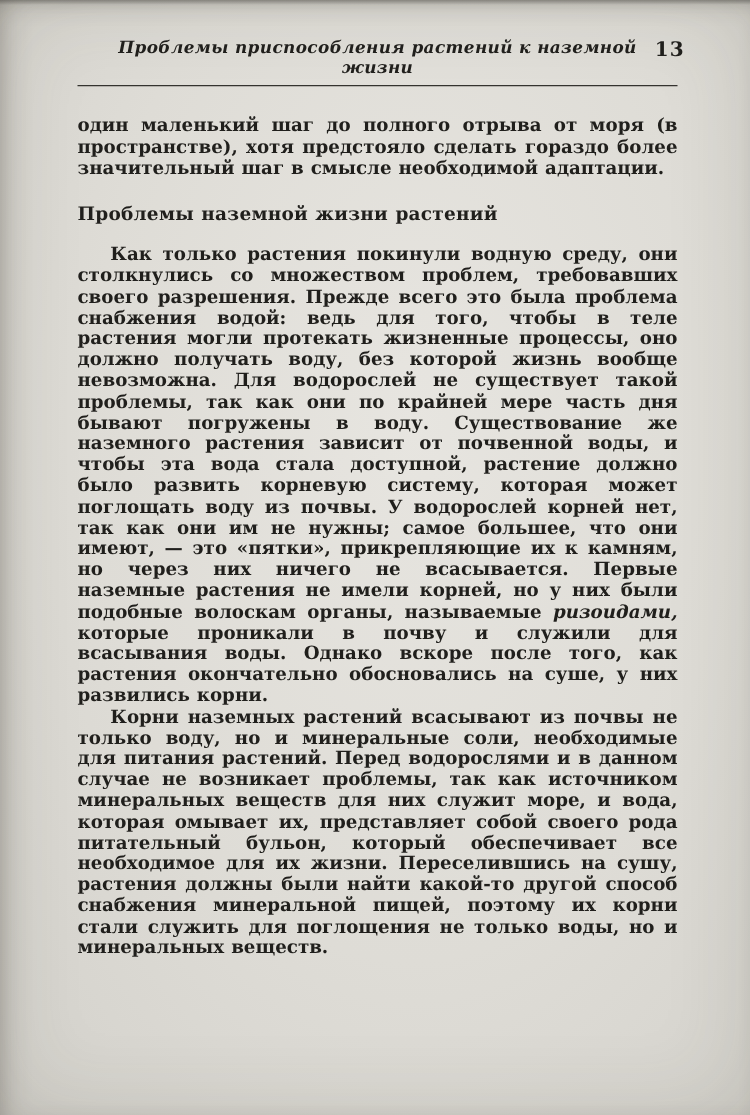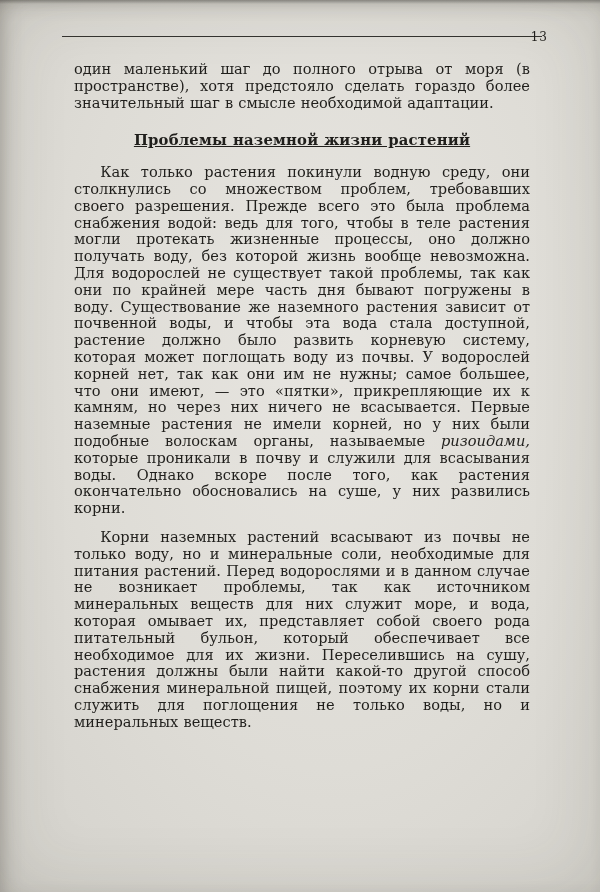--- a/index.html
+++ b/index.html
@@ -36,63 +36,63 @@
     font-weight: bold;
     font-size: 13.5px;
     letter-spacing: 0.3px;
     padding: 0 24px;
   }
   .page-number {
     position: absolute;
     right: -6px;
     top: 0;
     font-style: normal;
-    font-weight: normal;
-    font-size: 12px;
+    font-weight: bold;
+    font-size: 16px;
     letter-spacing: 1px;
     text-align: right;
   }
   .head-rule {
     border: none;
     border-top: 1.2px solid #34332f;
     margin: 6px 0 0 0;
   }
   .body-text {
     margin-top: 24px;
     font-size: 14.6px;
     line-height: 16.8px;
     text-align: justify;
     word-spacing: 0.5px;
   }
   .body-text p {
-    margin: 12px;
+    margin: 0;
     text-indent: 1.8em;
+    font-weight: bold;
   }
   .body-text p.no-indent {
     text-indent: 0;
   }
   .section-heading {
     font-size: 14.8px;
     font-weight: bold;
-    text-align: center;
     text-indent: 0;
     margin: 21px 0 15px 0;
     letter-spacing: 0.2px;
-    text-decoration: underline;
   }
   .italic-term {
     font-style: italic;
   }
 </style>
 </head>
 <body>
 
 <div class="page">
 
   <div class="running-head">
+    <span>Проблемы приспособления растений к наземной жизни</span>
     <span class="page-number">13</span>
   </div>
 
   <hr class="head-rule">
 
   <div class="body-text">
 
     <p class="no-indent">один маленький шаг до полного отрыва от моря (в пространстве), хотя предстояло сделать гораздо более значительный шаг в смысле необходимой адаптации.</p>
 
     <h2 class="section-heading">Проблемы наземной жизни растений</h2>

